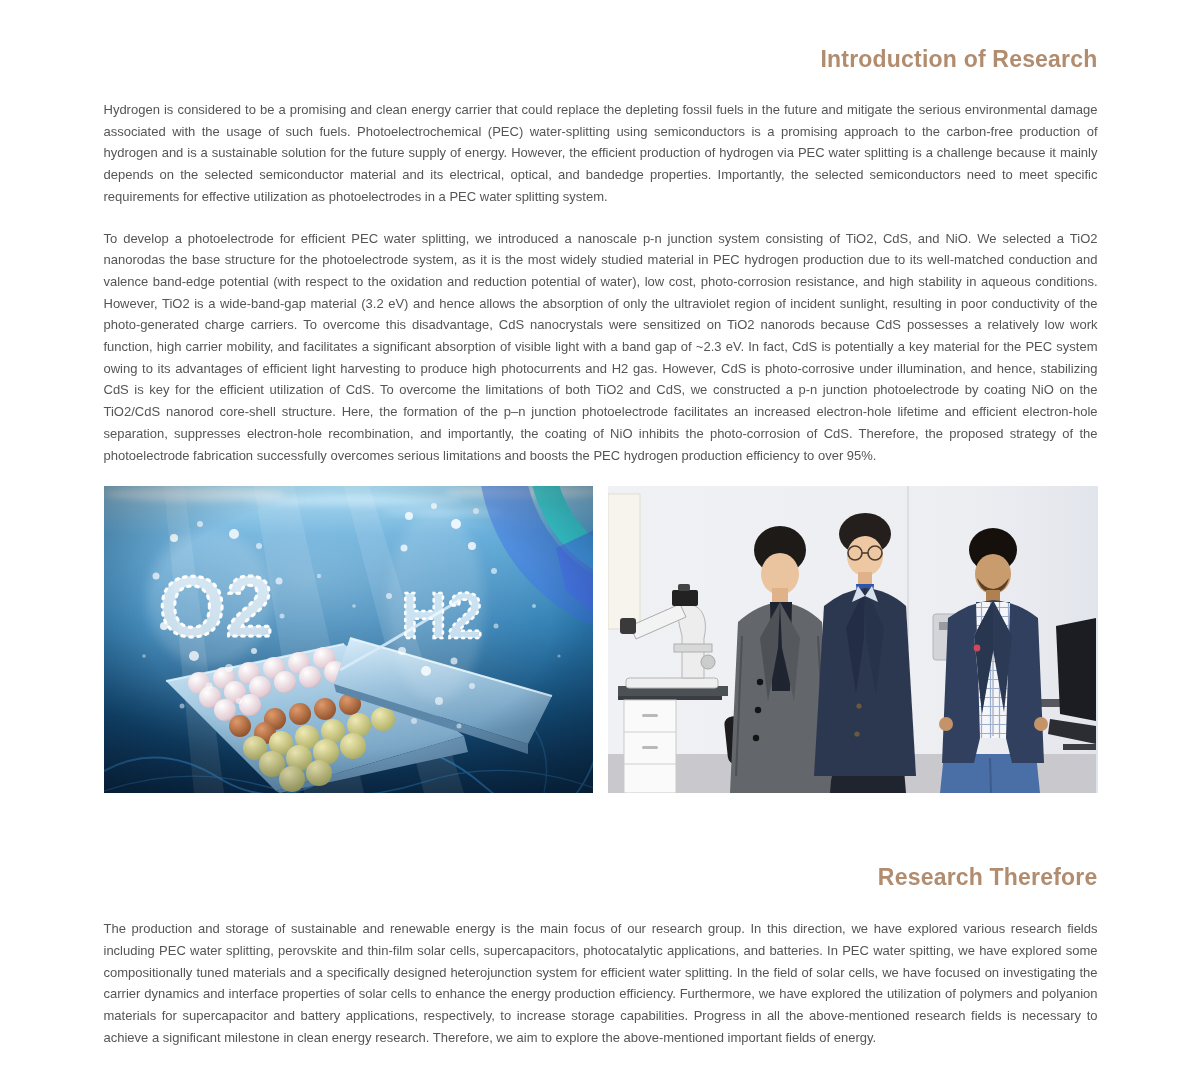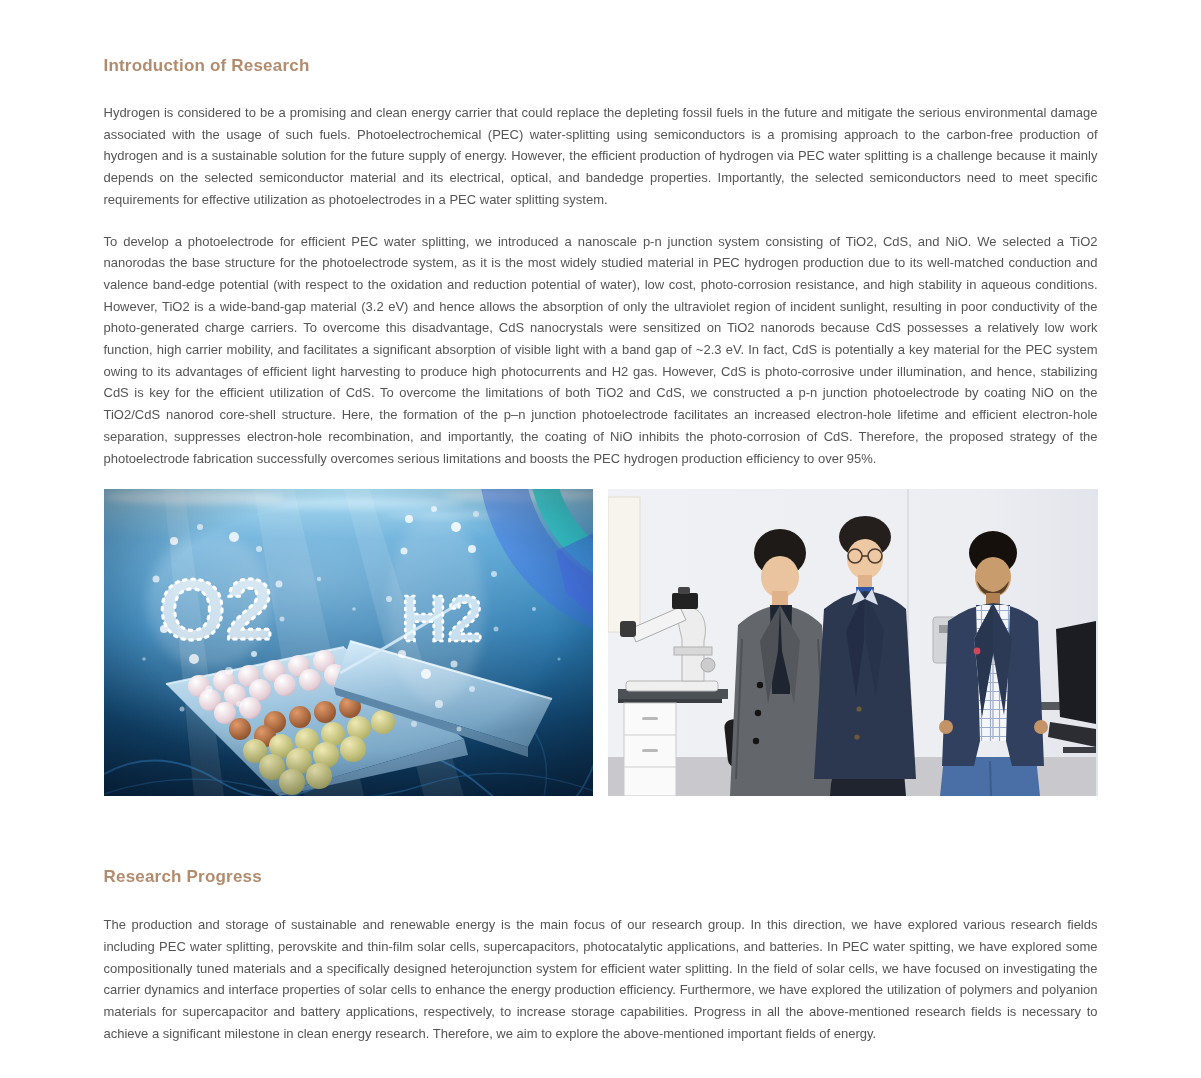--- a/index.html
+++ b/index.html
@@ -2,22 +2,22 @@
 <html><head>
 <meta charset="utf-8">
 <style>
   html,body{margin:0;padding:0;}
   body{
     width:1201px;height:1078px;background:#ffffff;overflow:hidden;
     font-family:"Liberation Sans","DejaVu Sans",sans-serif;
   }
   .content{width:994px;margin:0 auto;padding-top:46px;}
   .sec-heading{
-    margin:10px 0 26px 0;
-    font-size:17px;font-weight:bold;color:#b28c6e;letter-spacing:.2px;
+    margin:0 0 26px 0;
+    font-size:23px;font-weight:bold;color:#b28c6e;letter-spacing:.2px;text-align:right;
   }
   .para{
     margin:0 0 20px 0;
     font-size:13px;line-height:21.7px;color:#555555;
     text-align:justify;
   }
   .figures{display:flex;gap:15px;margin:16px 0 0 0;}
   .figure{flex:1;height:307px;overflow:hidden;background:#dfe6ee;}
   .figure svg{display:block;}
   .section-interest{margin-top:71px;}
@@ -333,17 +333,17 @@
             <circle cx="338" cy="238" r="7" fill="#c49468"></circle>
             <circle cx="433" cy="238" r="7" fill="#c49468"></circle>
           </g>
         </svg>
       </div>
 
     </div>
   </div>
 
   <div class="section section-interest">
-    <h2 class="sec-heading">Research Progress</h2>
+    <h2 class="sec-heading">Research Therefore</h2>
     <p class="para">The production and storage of sustainable and renewable energy is the main focus of our research group. In this direction, we have explored various research fields including PEC water splitting, perovskite and thin-film solar cells, supercapacitors, photocatalytic applications, and batteries. In PEC water spitting, we have explored some compositionally tuned materials and a specifically designed heterojunction system for efficient water splitting. In the field of solar cells, we have focused on investigating the carrier dynamics and interface properties of solar cells to enhance the energy production efficiency. Furthermore, we have explored the utilization of polymers and polyanion materials for supercapacitor and battery applications, respectively, to increase storage capabilities. Progress in all the above-mentioned research fields is necessary to achieve a significant milestone in clean energy research. Therefore, we aim to explore the above-mentioned important fields of energy.</p>
   </div>
 
 </div>
 
 </body></html>

